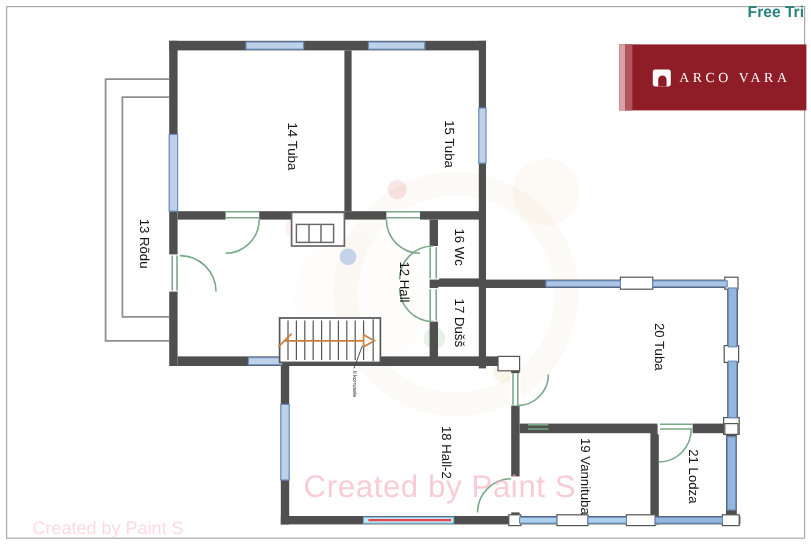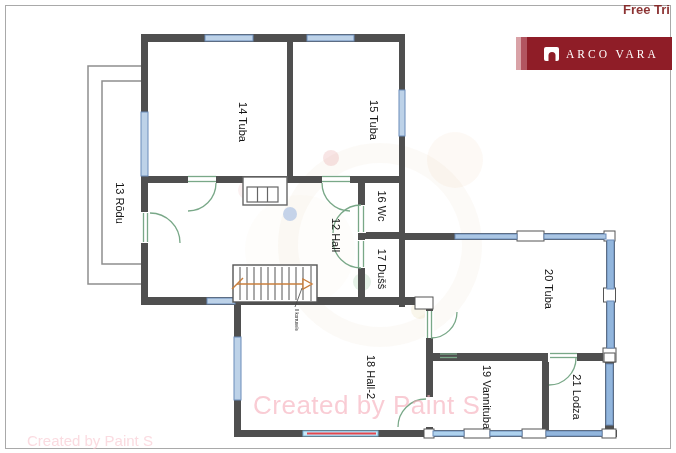--- a/index.html
+++ b/index.html
@@ -6,24 +6,24 @@
   body{
     width:676px;height:453px;overflow:hidden;position:relative;
     background:#ffffff;font-family:"Liberation Sans",sans-serif;
   }
   .page-border{
     position:absolute;left:5px;top:5px;width:664px;height:442px;
     border:1.5px solid #a9a9a9;pointer-events:none;
   }
   .free-trial{
     position:absolute;left:623px;top:2px;font-size:13px;font-weight:bold;
-    color:#7f1d1d;opacity:.9;white-space:nowrap;
+    color:#0f766e;opacity:.9;white-space:nowrap;
   }
   .banner{
-    position:absolute;left:516px;top:37px;width:156px;height:33px;
+    position:absolute;left:516px;top:37px;width:156px;height:55px;
     background:#8f1d27;display:flex;align-items:center;
   }
   .banner .stripe1{position:absolute;left:0;top:0;width:5px;height:100%;background:#d9a2a7;}
   .banner .stripe2{position:absolute;left:5px;top:0;width:6px;height:100%;background:#b25560;}
   .banner .content{display:flex;align-items:center;gap:7px;margin-left:28px;}
   .logo{position:relative;width:15px;height:14px;background:#ffffff;border-radius:2px;}
   .logo .arch{
     position:absolute;left:50%;bottom:0;transform:translateX(-50%);
     width:7px;height:9px;background:#8f1d27;border-radius:3.5px 3.5px 0 0;
   }

